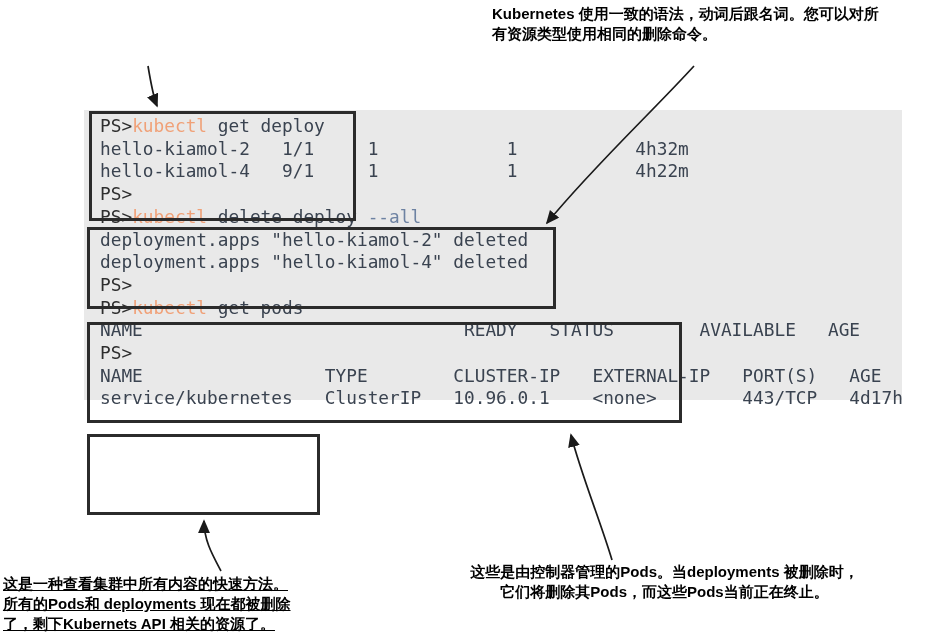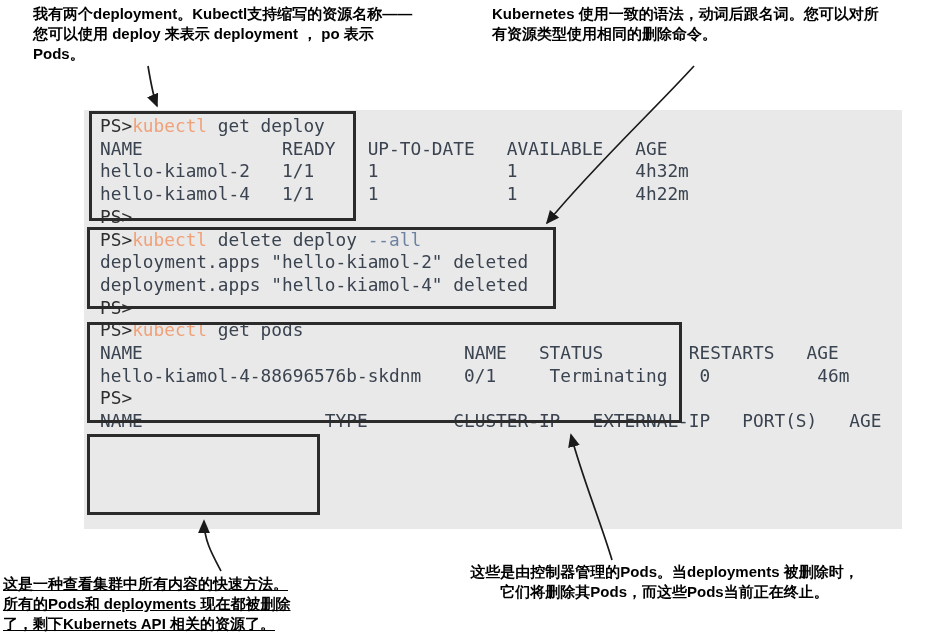--- a/index.html
+++ b/index.html
@@ -4,63 +4,59 @@
 <style>
   html,body{margin:0;padding:0;background:#ffffff;}
   .page{position:relative;width:951px;height:633px;overflow:hidden;background:#ffffff;
         font-family:"Liberation Sans",sans-serif;}
   .ann{position:absolute;font-weight:bold;font-size:15px;line-height:20px;color:#000000;
        white-space:pre-line;font-family:"Liberation Sans",sans-serif;}
   .ann-tl{left:33px;top:4px;width:470px;}
   .ann-tr{left:492px;top:4px;width:470px;}
   .ann-bl{left:3px;top:574px;width:400px;line-height:20px;text-decoration:underline;}
   .ann-bm{left:392px;top:562px;width:545px;text-align:center;}
-  .terminal{position:absolute;left:84px;top:110px;width:818px;height:419px;
+  .terminal{position:absolute;left:84px;top:110px;width:818px;height:290px;
             background:var(--term-bg,#e9e9e9);box-sizing:border-box;padding:5px 0 0 16px;
             overflow:visible;}
   .tline{font-family:"DejaVu Sans Mono",monospace;font-size:17.8px;line-height:22.7px;
          white-space:pre;color:var(--term-text,#3a4350);}
   .seg-prompt{color:var(--term-prompt,#2e2e2e);}
   .seg-text{color:var(--term-text,#3a4350);}
   .seg-accent{color:var(--term-accent,#f0a178);}
   .seg-flag{color:var(--term-flag,#6d82a2);}
   .hbox{position:absolute;border:3px solid #2b2b2b;background:transparent;pointer-events:none;}
   .hbox1{left:89px;top:111px;width:261px;height:104px;}
   .hbox2{left:87px;top:227px;width:463px;height:76px;}
   .hbox3{left:87px;top:322px;width:589px;height:95px;}
   .hbox4{left:87px;top:434px;width:227px;height:75px;}
   .arrows{position:absolute;left:0;top:0;width:951px;height:633px;pointer-events:none;}
 </style>
 </head>
 <body>
 
 <div class="page" style="--term-bg: #e9e9e9; --term-text: #3a4350; --term-prompt: #2e2e2e; --term-accent: #f0a178; --term-flag: #6d82a2;">
 
-  <div class="ann ann-tl">我有两个deployment。Kubectl支持缩写的资源名称——
-您可以使用 deploy 来表示 deployment ， po 表示
-Pods。</div>
 
   <div class="ann ann-tr">Kubernetes 使用一致的语法，动词后跟名词。您可以对所
 有资源类型使用相同的删除命令。</div>
 
   <div class="terminal" id="terminal">
       <div class="tline"><span class="seg-prompt">PS&gt;</span><span class="seg-accent">kubectl</span><span class="seg-text"> get deploy</span></div>
-      <div class="tline"><span class="seg-text">NAME             READY   UP-TO-DATE   AVAILABLE   AGE</span></div>
       <div class="tline"><span class="seg-text">hello-kiamol-2   1/1     1            1           4h32m</span></div>
-      <div class="tline"><span class="seg-text">hello-kiamol-4   1/1     1            1           4h22m</span></div>
+      <div class="tline"><span class="seg-text">hello-kiamol-4   9/1     1            1           4h22m</span></div>
       <div class="tline"><span class="seg-prompt">PS&gt;</span></div>
       <div class="tline"><span class="seg-prompt">PS&gt;</span><span class="seg-accent">kubectl</span><span class="seg-text"> delete deploy </span><span class="seg-flag">--all</span></div>
       <div class="tline"><span class="seg-text">deployment.apps "hello-kiamol-2" deleted</span></div>
       <div class="tline"><span class="seg-text">deployment.apps "hello-kiamol-4" deleted</span></div>
       <div class="tline"><span class="seg-prompt">PS&gt;</span></div>
       <div class="tline"><span class="seg-prompt">PS&gt;</span><span class="seg-accent">kubectl</span><span class="seg-text"> get pods</span></div>
-      <div class="tline"><span class="seg-text">NAME                              NAME   STATUS        RESTARTS   AGE</span></div>
-      <div class="tline"><span class="seg-text">hello-kiamol-4-88696576b-skdnm    0/1     Terminating   0          46m</span></div>
+      <div class="tline"><span class="seg-text">NAME                              READY   STATUS        AVAILABLE   AGE</span></div>
       <div class="tline"><span class="seg-prompt">PS&gt;</span></div>
       <div class="tline"><span class="seg-text">NAME                 TYPE        CLUSTER-IP   EXTERNAL-IP   PORT(S)   AGE</span></div>
+      <div class="tline"><span class="seg-text">service/kubernetes   ClusterIP   10.96.0.1    &lt;none&gt;        443/TCP   4d17h</span></div>
     </div>
 
   <div class="hbox hbox1"></div>
   <div class="hbox hbox2"></div>
   <div class="hbox hbox3"></div>
   <div class="hbox hbox4"></div>
 
   <svg class="arrows" viewBox="0 0 951 633" xmlns="http://www.w3.org/2000/svg">
     <defs>
       <marker id="ah" markerWidth="9" markerHeight="8" refX="7" refY="3.5" orient="auto">

